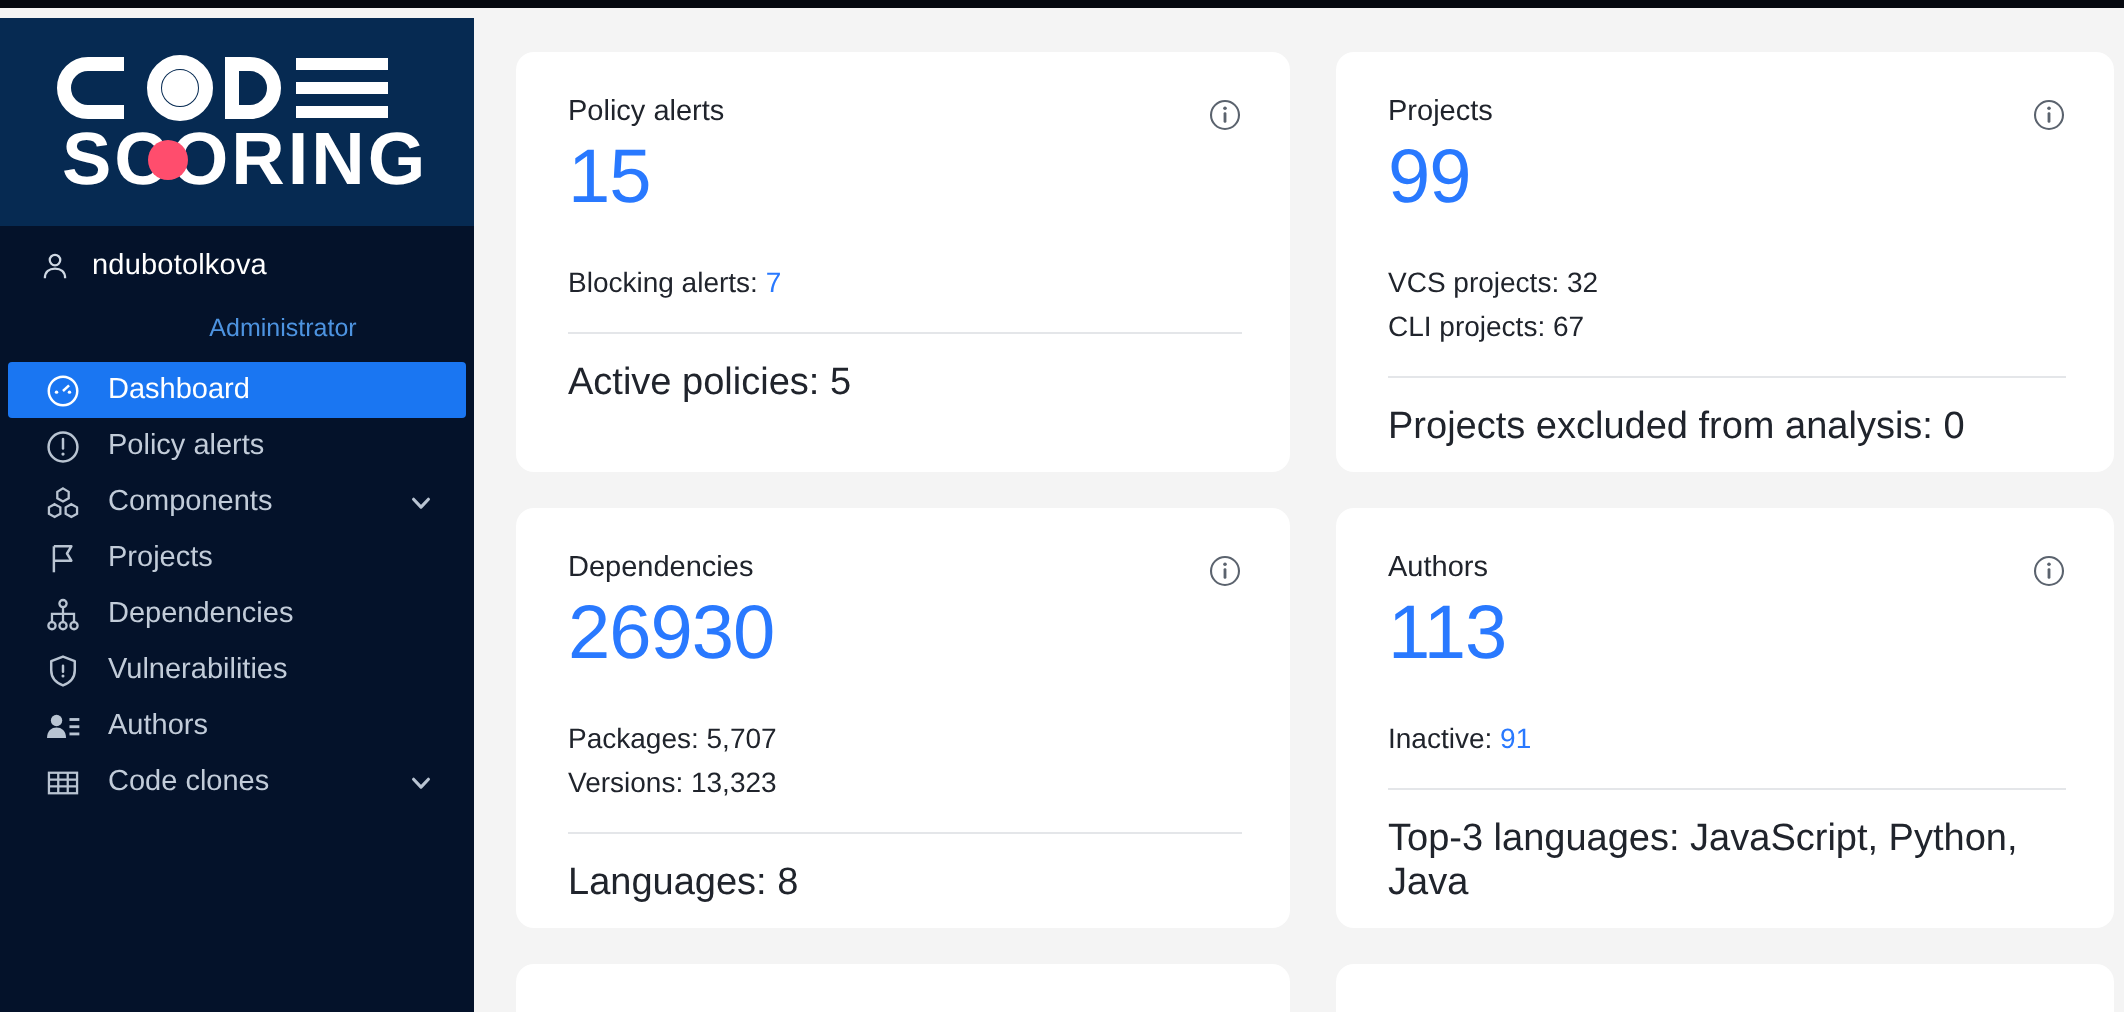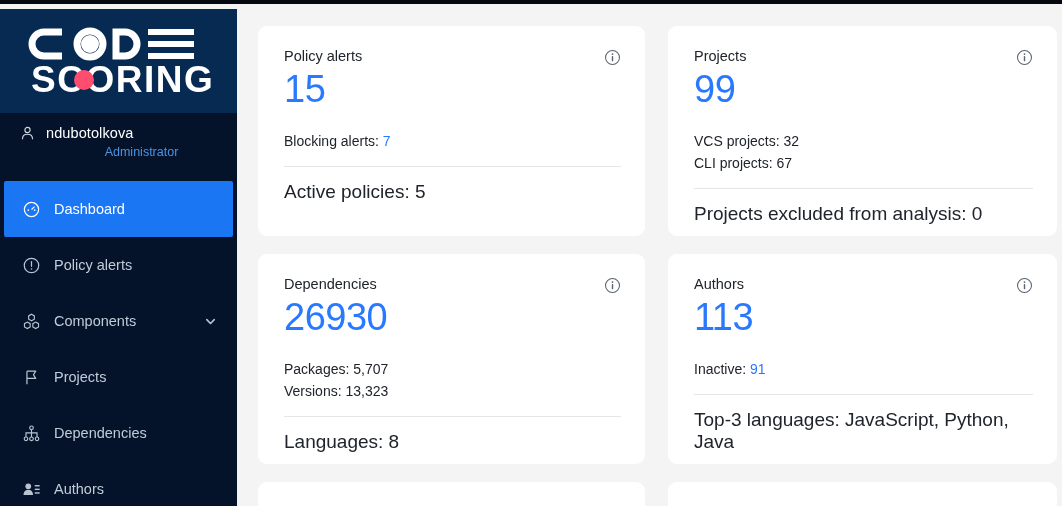--- a/index.html
+++ b/index.html
@@ -39,28 +39,28 @@
     padding: 12px 0 0 20px;
     background: #04122a;
     text-align: center;
   }
   .user-row { display: flex; align-items: center; gap: 11px; }
   .user-icon { width: 15px; height: 15px; display: block; flex: none; }
   .user-name {
     color: #ffffff; font-size: 14.5px; letter-spacing: .1px;
   }
   .user-role {
-    color: #4d93e0; font-size: 12.5px; margin-left: 26px; margin-top: 4px;
+    color: #4d93e0; font-size: 12.5px; margin-left: 26px; margin-top: 16px;
   }
 
   .nav { padding: 0 4px; }
   .nav-item {
     position: relative;
     display: flex; align-items: center;
-    height: 56px;
+    height: 28px;
     padding: 0 16px 0 18px;
     border-radius: 2px;
     color: #c2ccd9;
     font-size: 14.5px;
     cursor: pointer;
   }
   .nav-item .nav-ico {
     width: 19px; height: 19px; flex: none;
     margin-right: 13px;
     display: flex; align-items: center; justify-content: center;
@@ -225,20 +225,30 @@
             <circle cx="10" cy="4" r="1.9"></circle>
             <circle cx="4.2" cy="15.6" r="1.9"></circle>
             <circle cx="10" cy="15.6" r="1.9"></circle>
             <circle cx="15.8" cy="15.6" r="1.9"></circle>
             <path d="M10 5.9 V9.4 M4.2 13.7 V9.4 H15.8 V13.7 M10 9.4 V13.7"></path>
           </svg>
         </span>
         <span class="nav-label">Dependencies</span>
       </div>
 
+      <div class="nav-item">
+        <span class="nav-ico">
+          <svg width="19" height="19" viewBox="0 0 20 20" fill="none" stroke="#b9c4d2" stroke-width="1.3" stroke-linejoin="round">
+            <path d="M10 2.4 L16.2 4.8 V9.6 C16.2 13.6 13.4 16.3 10 17.6 C6.6 16.3 3.8 13.6 3.8 9.6 V4.8 Z"></path>
+            <path d="M10 7.2 V10.4" stroke-linecap="round"></path>
+            <circle cx="10" cy="12.6" r=".8" fill="#b9c4d2" stroke="none"></circle>
+          </svg>
+        </span>
+        <span class="nav-label">Vulnerabilities</span>
+      </div>
 
       <div class="nav-item">
         <span class="nav-ico">
           <svg width="19" height="19" viewBox="0 0 20 20">
             <circle cx="6.6" cy="6.6" r="3" fill="#b9c4d2"></circle>
             <path d="M1.6 15.8 C1.6 11.9 4 10.2 6.6 10.2 C9.2 10.2 11.6 11.9 11.6 15.8 Z" fill="#b9c4d2"></path>
             <rect x="13.4" y="5.3" width="5.2" height="1.5" fill="#b9c4d2"></rect>
             <rect x="13.4" y="9.1" width="5.2" height="1.5" fill="#b9c4d2"></rect>
             <rect x="13.4" y="12.9" width="5.2" height="1.5" fill="#b9c4d2"></rect>
           </svg>

